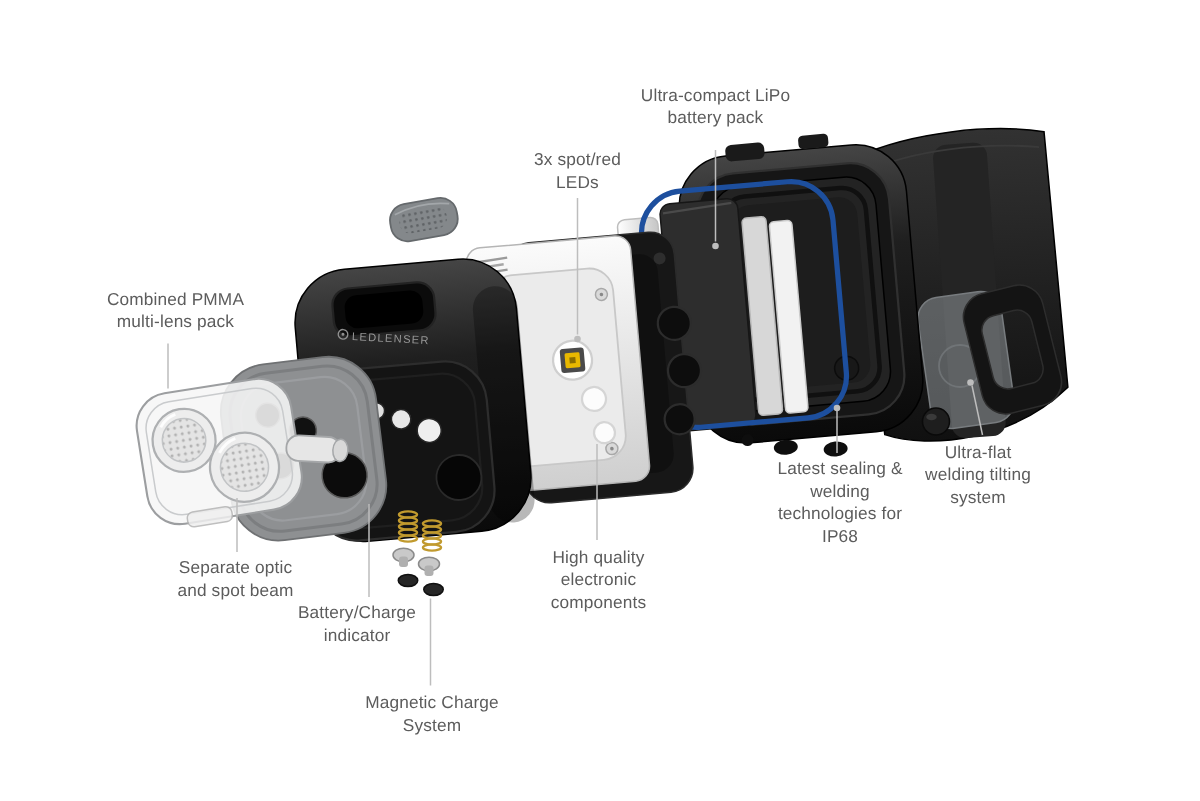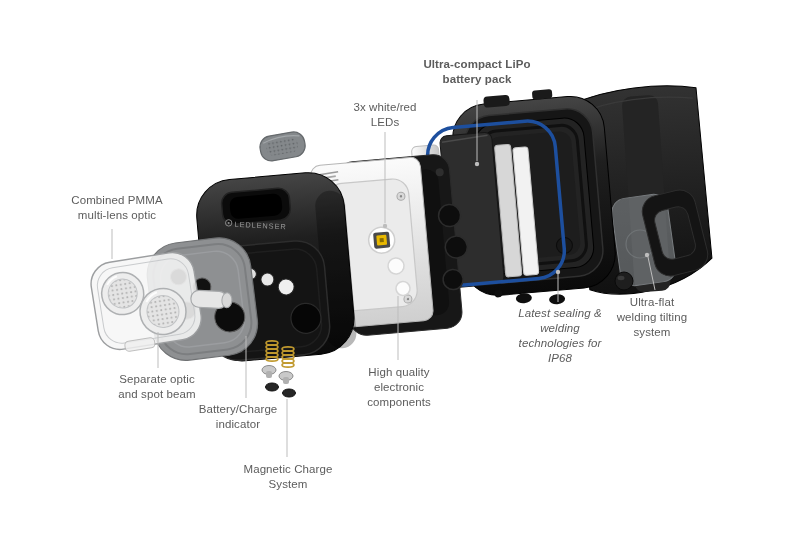--- a/index.html
+++ b/index.html
@@ -220,35 +220,35 @@
     <line x1="558" y1="274" x2="558" y2="302"></line>
     <line x1="648" y1="257" x2="655" y2="290"></line>
     <circle cx="477" cy="164" r="2.2" fill="#bdbdbd" stroke="none"></circle>
     <circle cx="385" cy="226" r="2.2" fill="#bdbdbd" stroke="none"></circle>
     <circle cx="558" cy="272" r="2.2" fill="#bdbdbd" stroke="none"></circle>
     <circle cx="647" cy="255" r="2.2" fill="#bdbdbd" stroke="none"></circle>
   </g>
 </svg>
 
 <div class="callout" style="left:32px;  top:193px; width:170px;">Combined PMMA
-multi-lens optic</div>
-<div class="callout" style="left:387px; top:57px;  width:180px;font-weight:bold;">Ultra-compact LiPo
+multi-lens pack</div>
+<div class="callout" style="left:387px; top:57px;  width:180px;">Ultra-compact LiPo
 battery pack</div>
-<div class="callout" style="left:315px; top:100px; width:140px;">3x white/red
+<div class="callout" style="left:315px; top:100px; width:140px;">3x spot/red
 LEDs</div>
 <div class="callout" style="left:82px;  top:372px; width:150px;">Separate optic
 and spot beam</div>
 <div class="callout" style="left:203px; top:462px; width:170px;">Magnetic Charge
 System</div>
 <div class="callout" style="left:163px; top:402px; width:150px;">Battery/Charge
 indicator</div>
 <div class="callout" style="left:334px; top:365px; width:130px;">High quality
 electronic
 components</div>
-<div class="callout" style="left:485px; top:306px; width:150px;font-style:italic;">Latest sealing &amp;
+<div class="callout" style="left:485px; top:306px; width:150px;">Latest sealing &amp;
 welding
 technologies for
 IP68</div>
 <div class="callout" style="left:582px; top:295px; width:140px;">Ultra-flat
 welding tilting
 system</div>
 
 </div>
 
 </body></html>

